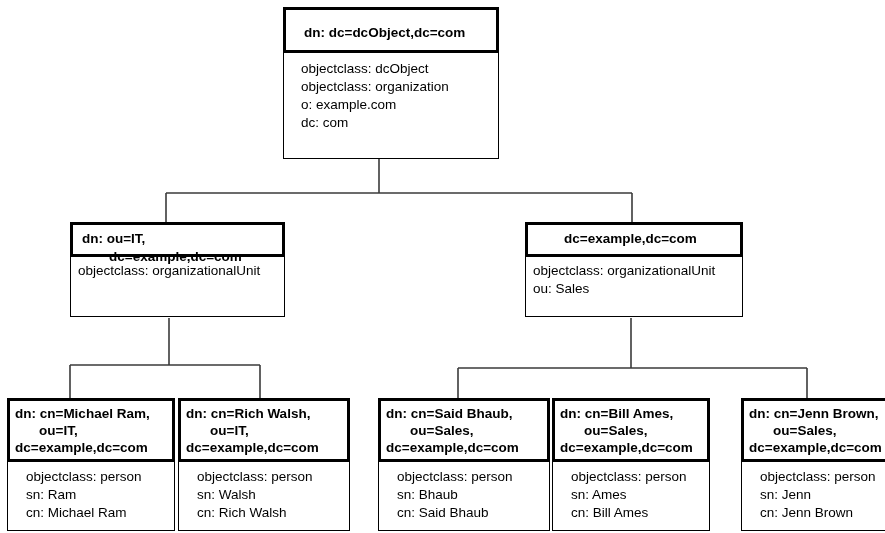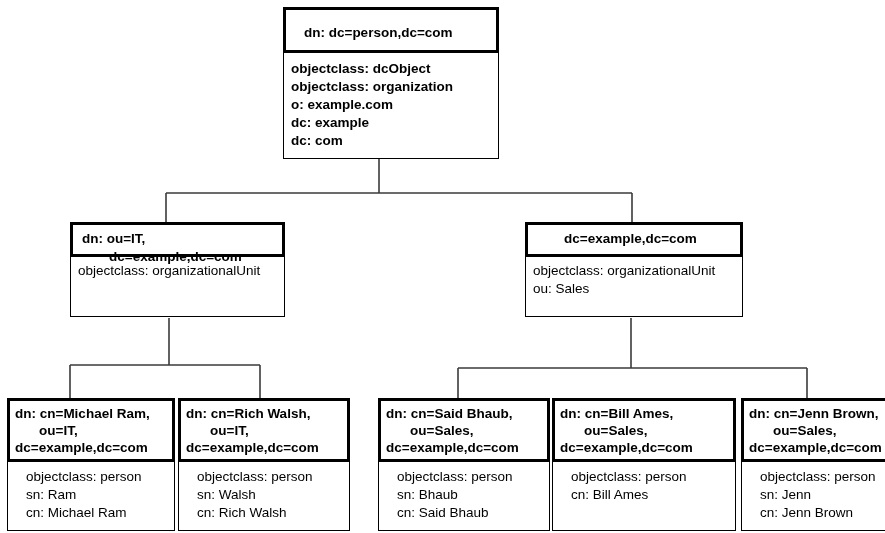--- a/index.html
+++ b/index.html
@@ -25,21 +25,21 @@
     box-sizing:border-box;
     border:1px solid #000000;
     border-top:none;
     background:#ffffff;
     font-size:13.5px;
     line-height:18px;
   }
   .hline,.aline{white-space:nowrap;}
   
   .root .node-header{height:46px;padding:14px 0 0 18px;}
-  .root .node-body{height:106px;padding:7px 0 0 7px;font-weight:bold;}
+  .root .node-body{height:106px;padding:7px 0 0 17px;}
   
   .ou .node-header{height:35px;padding:5px 0 0 9px;line-height:18px;}
   .ou .node-body{height:60px;padding:5px 0 0 7px;}
   .ou .indent{padding-left:27px;}
   
   .person .node-header{height:64px;padding:4px 0 0 5px;}
   .person .node-body{height:69px;padding:6px 0 0 18px;}
   .person .indent{padding-left:24px;}
 </style>
 </head>
@@ -62,27 +62,26 @@
 
       <line x1="631" y1="318" x2="631" y2="368"></line>
       <line x1="458" y1="368" x2="807" y2="368"></line>
       <line x1="458" y1="368" x2="458" y2="399"></line>
       <line x1="807" y1="368" x2="807" y2="399"></line>
     </g>
   </svg>
 
   <div class="node root" style="left:283px;top:7px;width:216px;">
     <div class="node-header">
-      <div class="hline">dn: dc=person,dc=com</div>
+      <div class="hline">dn: dc=dcObject,dc=com</div>
     </div>
     <div class="node-body">
       <div class="aline">objectclass: dcObject</div>
       <div class="aline">objectclass: organization</div>
       <div class="aline">o: example.com</div>
-      <div class="aline">dc: example</div>
       <div class="aline">dc: com</div>
     </div>
   </div>
 
   <div class="node ou" style="left:70px;top:222px;width:215px;">
     <div class="node-header">
       <div class="hline">dn: ou=IT,</div>
       <div class="hline indent">dc=example,dc=com</div>
     </div>
     <div class="node-body">
@@ -132,28 +131,29 @@
       <div class="hline indent">ou=Sales,</div>
       <div class="hline">dc=example,dc=com</div>
     </div>
     <div class="node-body">
       <div class="aline">objectclass: person</div>
       <div class="aline">sn: Bhaub</div>
       <div class="aline">cn: Said Bhaub</div>
     </div>
   </div>
 
-  <div class="node person" style="left:552px;top:398px;width:184px;">
+  <div class="node person" style="left:552px;top:398px;width:158px;">
     <div class="node-header">
       <div class="hline">dn: cn=Bill Ames,</div>
       <div class="hline indent">ou=Sales,</div>
       <div class="hline">dc=example,dc=com</div>
     </div>
     <div class="node-body">
       <div class="aline">objectclass: person</div>
+      <div class="aline">sn: Ames</div>
       <div class="aline">cn: Bill Ames</div>
     </div>
   </div>
 
   <div class="node person" style="left:741px;top:398px;width:174px;">
     <div class="node-header">
       <div class="hline">dn: cn=Jenn Brown,</div>
       <div class="hline indent">ou=Sales,</div>
       <div class="hline">dc=example,dc=com</div>
     </div>

